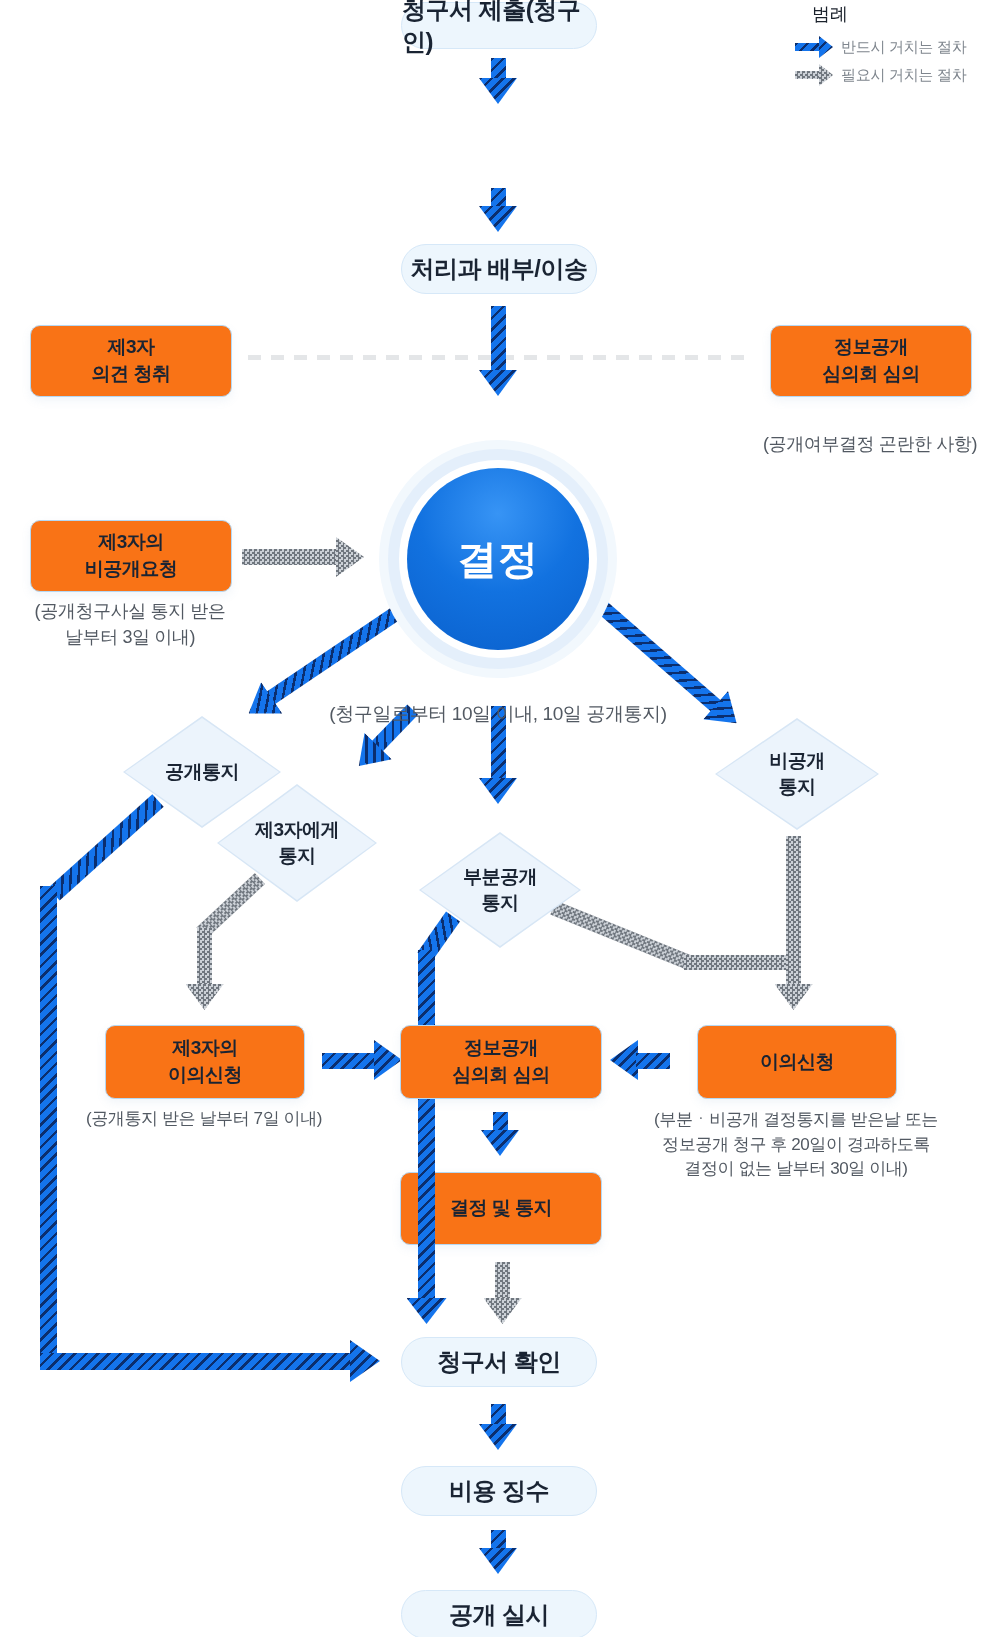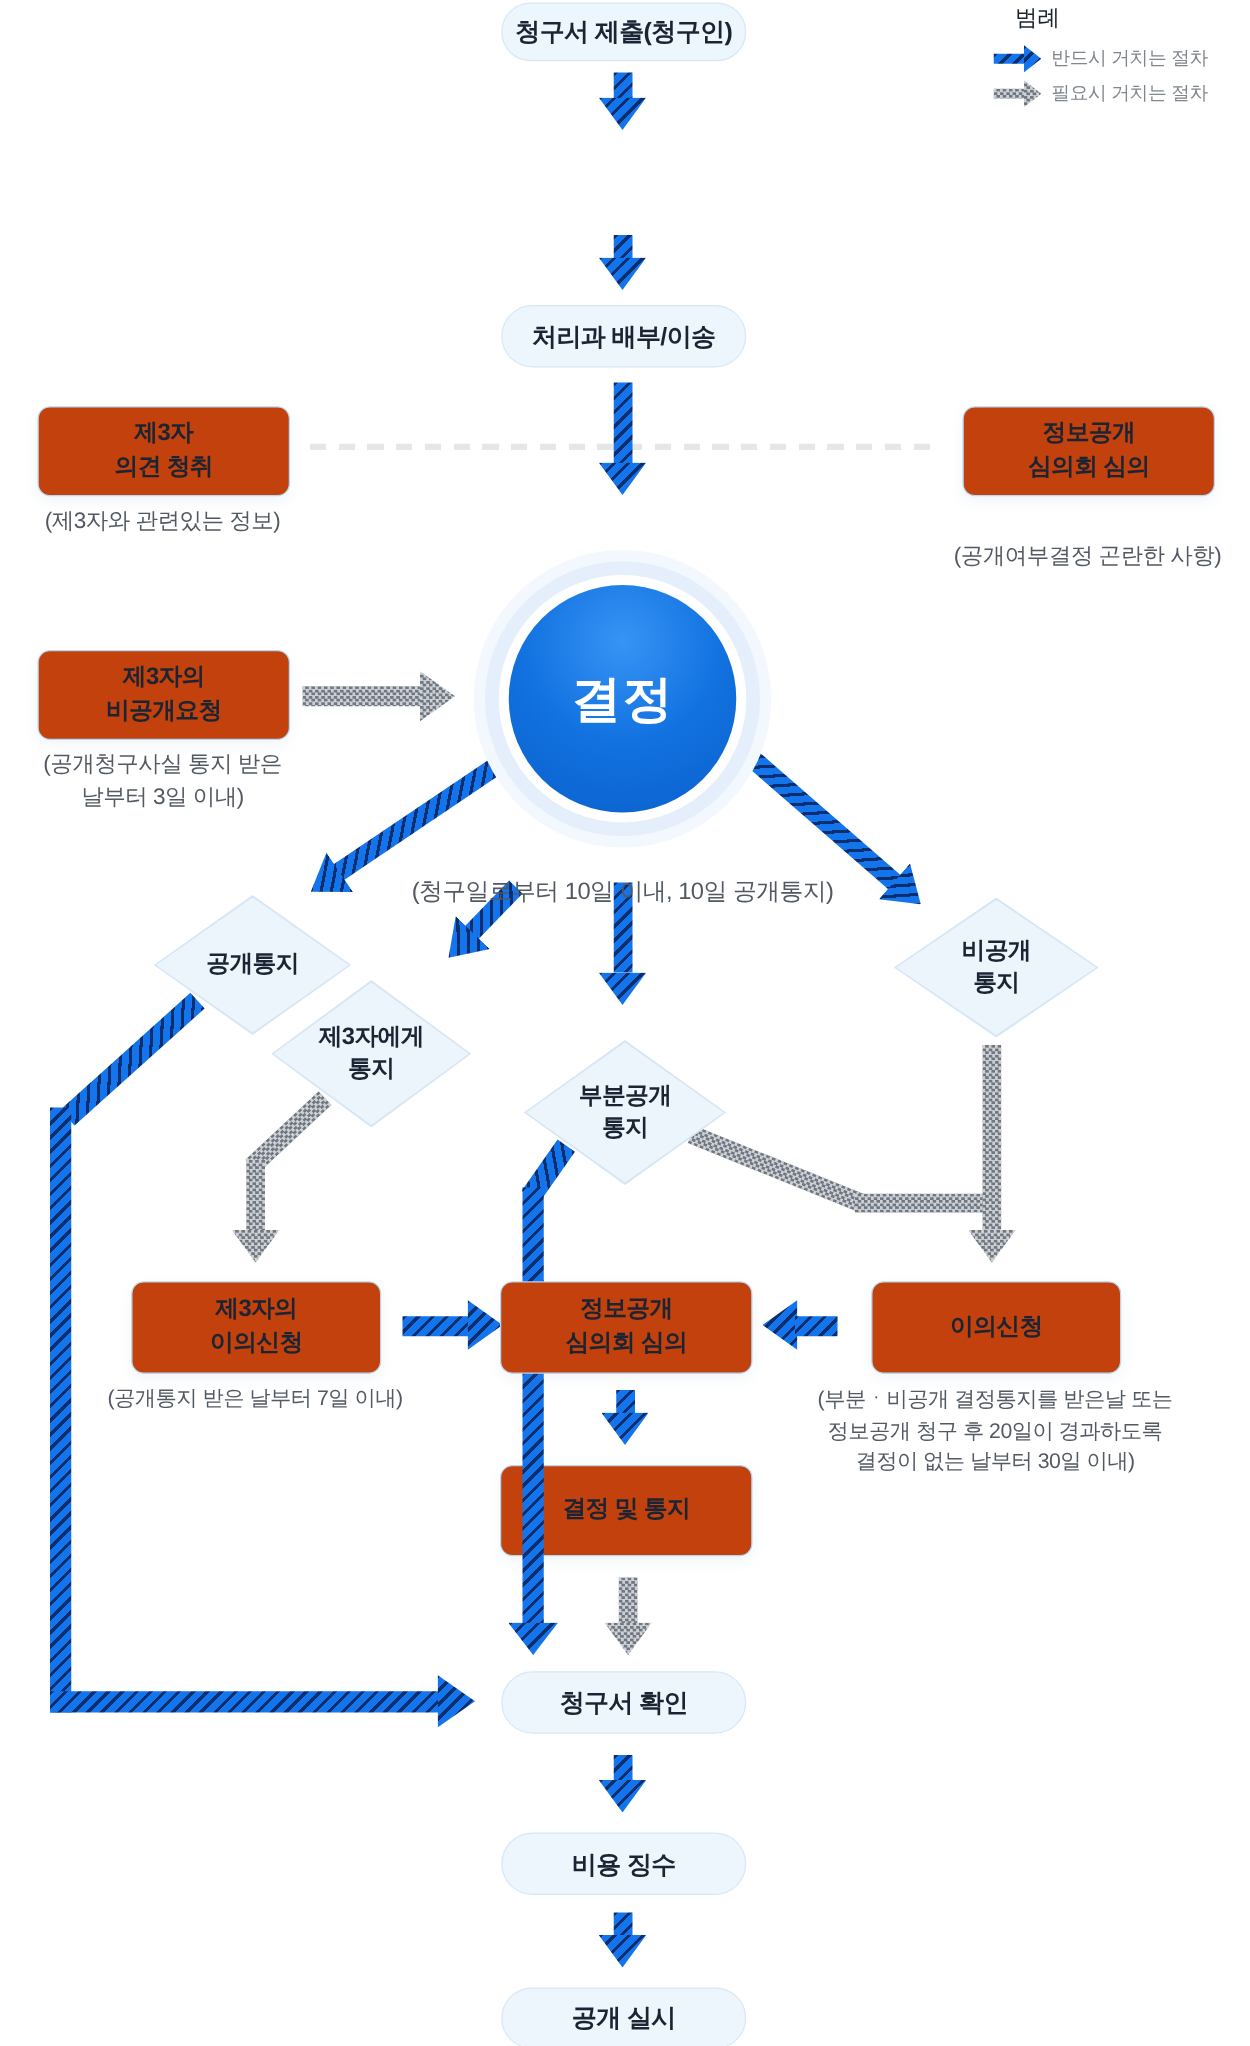--- a/index.html
+++ b/index.html
@@ -2,23 +2,23 @@
 <html><head>
 <meta charset="utf-8">
 <style>
   html,body{margin:0;padding:0;background:#fff;}
   body{font-family:"Liberation Sans","DejaVu Sans",sans-serif;}
   .canvas{position:relative;width:1000px;height:1637px;background:#fff;overflow:hidden;}
 
   
   .pill{position:absolute;display:flex;align-items:center;justify-content:center;
         background:#edf6fd;border:1.5px solid #d6e8f8;border-radius:26px;
-        color:#1a2433;font-size:20px;font-weight:600;letter-spacing:-0.5px;z-index:2;}
+        color:#1a2433;font-size:24px;font-weight:600;letter-spacing:-0.5px;z-index:2;}
   .rbox{position:absolute;display:flex;align-items:center;justify-content:center;
-        background:#c2410c;border:1.5px solid #b5d8f3;border-radius:10px;
+        background:#f97316;border:1.5px solid #b5d8f3;border-radius:10px;
         color:#1a2433;font-size:19px;font-weight:600;text-align:center;line-height:1.4;
         white-space:pre-line;box-shadow:0 4px 10px rgba(120,160,200,.10);z-index:2;letter-spacing:-0.5px;}
   .diamond{position:absolute;z-index:2;}
   .diamond .dbg{position:absolute;inset:0;background:#d7e6f5;clip-path:polygon(50% 0,100% 50%,50% 100%,0 50%);}
   .diamond .dfg{position:absolute;inset:2px;background:#ecf4fc;clip-path:polygon(50% 0,100% 50%,50% 100%,0 50%);
         display:flex;align-items:center;justify-content:center;color:#1a2433;font-size:19px;font-weight:600;
         text-align:center;line-height:1.35;white-space:pre-line;letter-spacing:-0.5px;}
   .cap{position:absolute;color:#525962;font-size:18px;text-align:center;line-height:1.45;
        white-space:pre-line;letter-spacing:-0.4px;z-index:2;}
   .circle{position:absolute;left:407px;top:468px;width:182px;height:182px;border-radius:50%;
@@ -83,21 +83,20 @@
 
   <div class="pill" style="left:401px;top:244px;width:194px;height:48px;">처리과 배부/이송</div>
 
   <div class="sv blue" style="left:490.5px;top:306px;height:66px;"></div>
   <div class="h-down blue" style="left:479px;top:370px;"></div>
 
   <div class="dash" style="left:248px;top:355px;width:504px;"></div>
 
   <div class="rbox" style="left:30px;top:325px;width:200px;height:70px;">제3자
 의견 청취</div>
-  <div class="cap" style="left:0px;top:403px;width:260px;">(제3자와 관련있는 정보)</div>
 
   <div class="rbox" style="left:770px;top:325px;width:200px;height:70px;">정보공개
 심의회 심의</div>
   <div class="cap" style="left:740px;top:403px;width:260px;margin-top:28px;">(공개여부결정 곤란한 사항)</div>
 
   <div class="circle">결정</div>
   <div class="cap" style="left:298px;top:700px;width:400px;font-size:19px;">(청구일로부터 10일 이내, 10일 공개통지)</div>
 
   <div class="rbox" style="left:30px;top:520px;width:200px;height:70px;">제3자의
 비공개요청</div>

